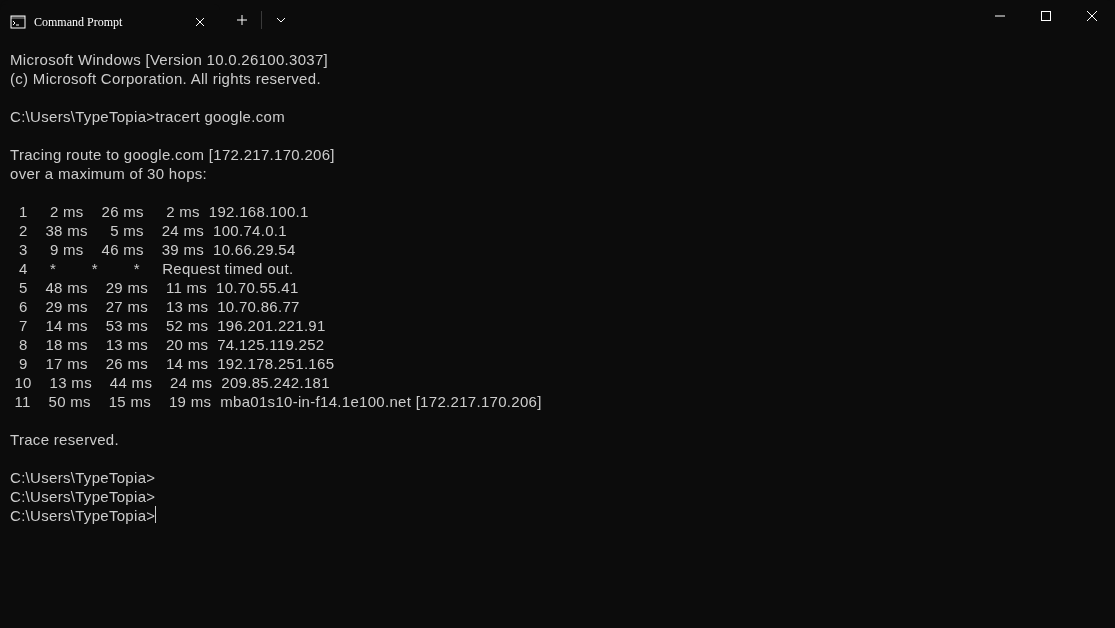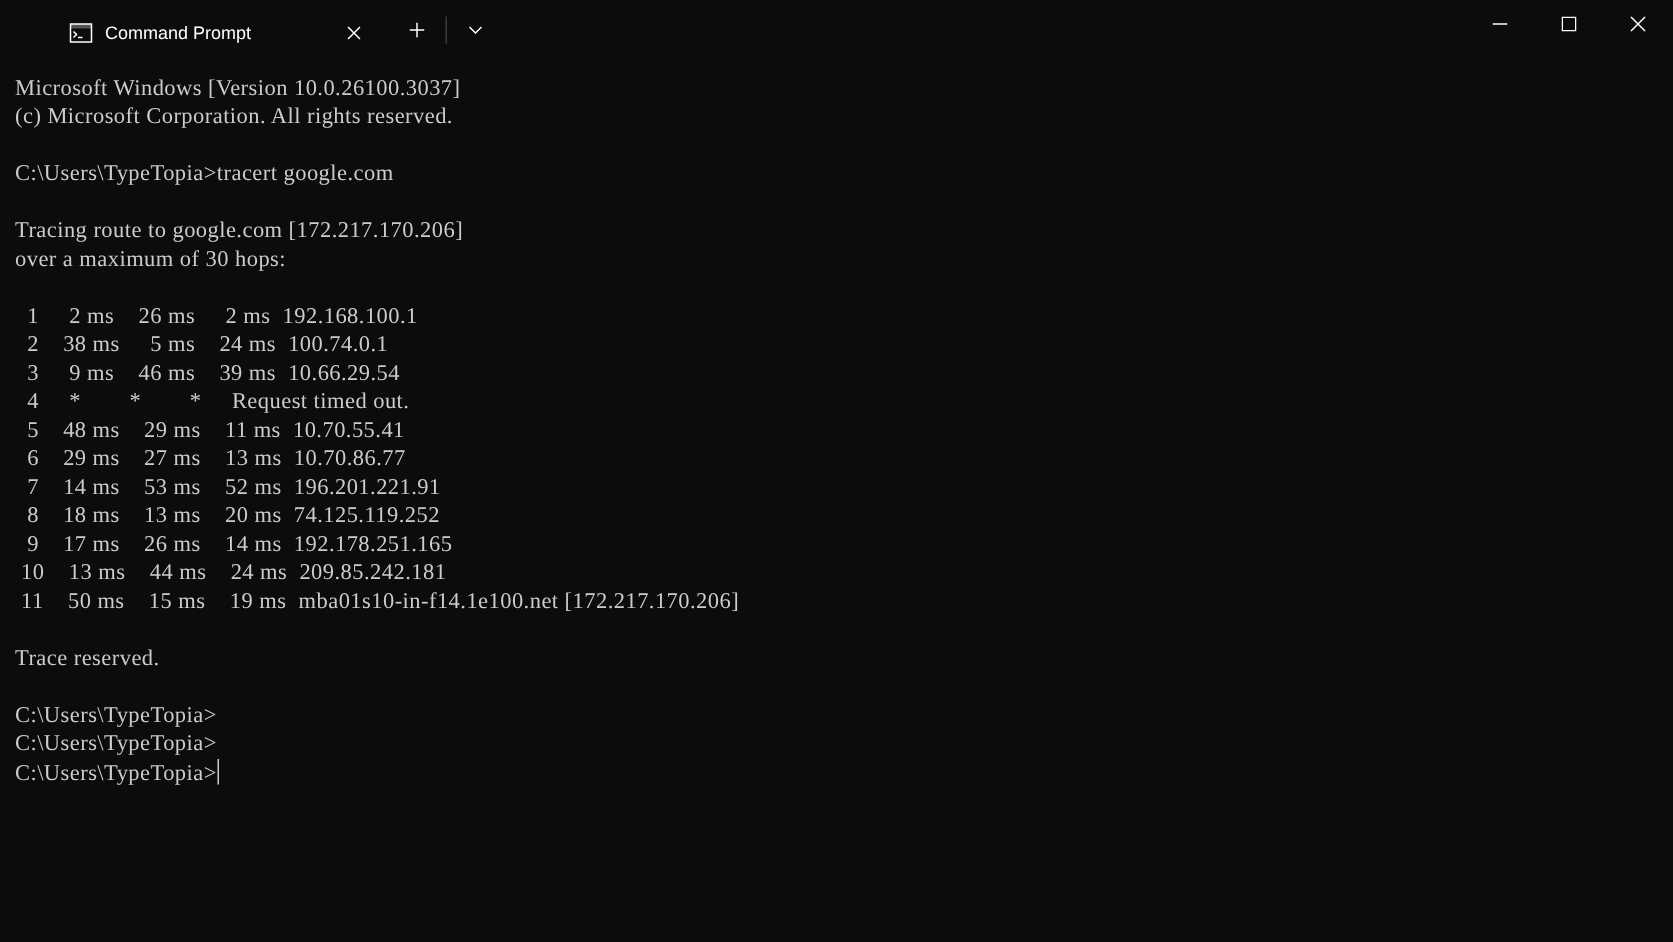--- a/index.html
+++ b/index.html
@@ -14,24 +14,23 @@
       font-family: Consolas, 'Cascadia Mono', monospace;
       overflow: hidden;
       border-radius: 8px;
     }
     .titlebar {
       height: 40px;
       background: #0c0c0c;
       display: flex;
       align-items: flex-start;
       color: #ffffff;
-      font-family: Liberation Sans, sans-serif;
+      font-family: Liberation Serif, serif;
       font-size: 12px;
       position: relative;
-      padding-left: 36px;
     }
     .tab {
       display: flex;
       align-items: center;
       background: #0c0c0c;
       height: 36px;
       margin-top: 4px;
       padding: 0 12px 0 10px;
       border-radius: 6px 6px 0 0;
       min-width: 220px;
@@ -91,21 +90,21 @@
       align-items: center;
       justify-content: center;
       cursor: pointer;
     }
     .terminal-content {
       padding: 10px 10px 0 10px;
       font-size: 15px;
       line-height: 19px;
       color: #cccccc;
       white-space: pre;
-      font-family: Liberation Serif, serif;
+      font-family: Liberation Sans, sans-serif;
       letter-spacing: 0.3px;
     }
     .cursor {
       display: inline-block;
       width: 1px;
       height: 17px;
       background: #cccccc;
       vertical-align: text-bottom;
       margin-bottom: 1px;
     }

